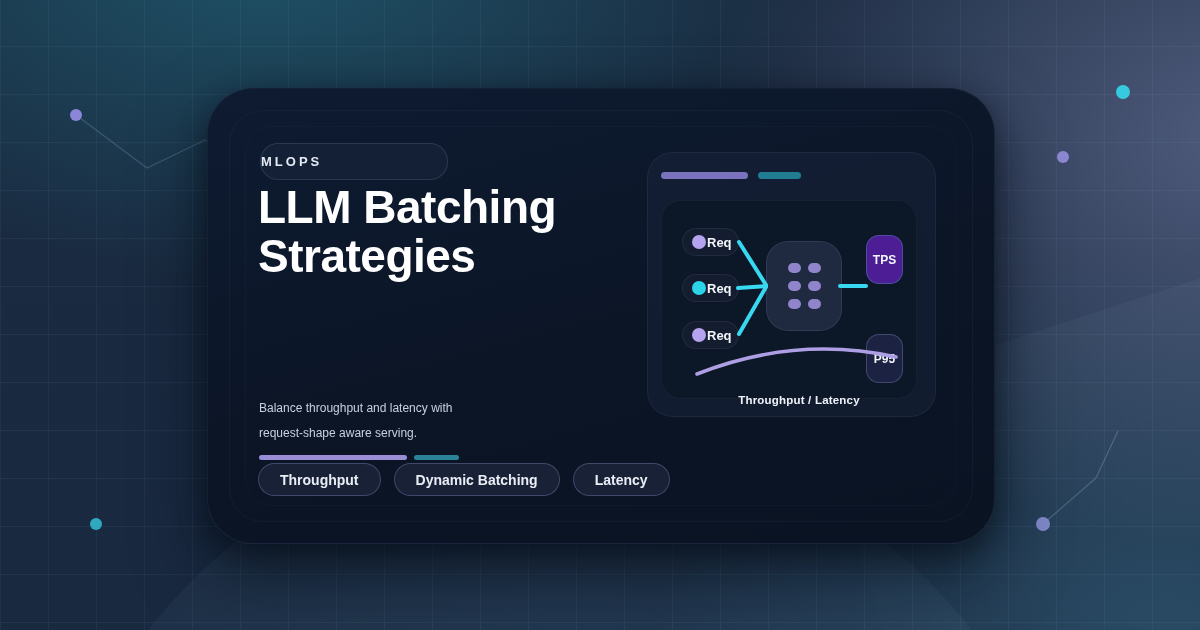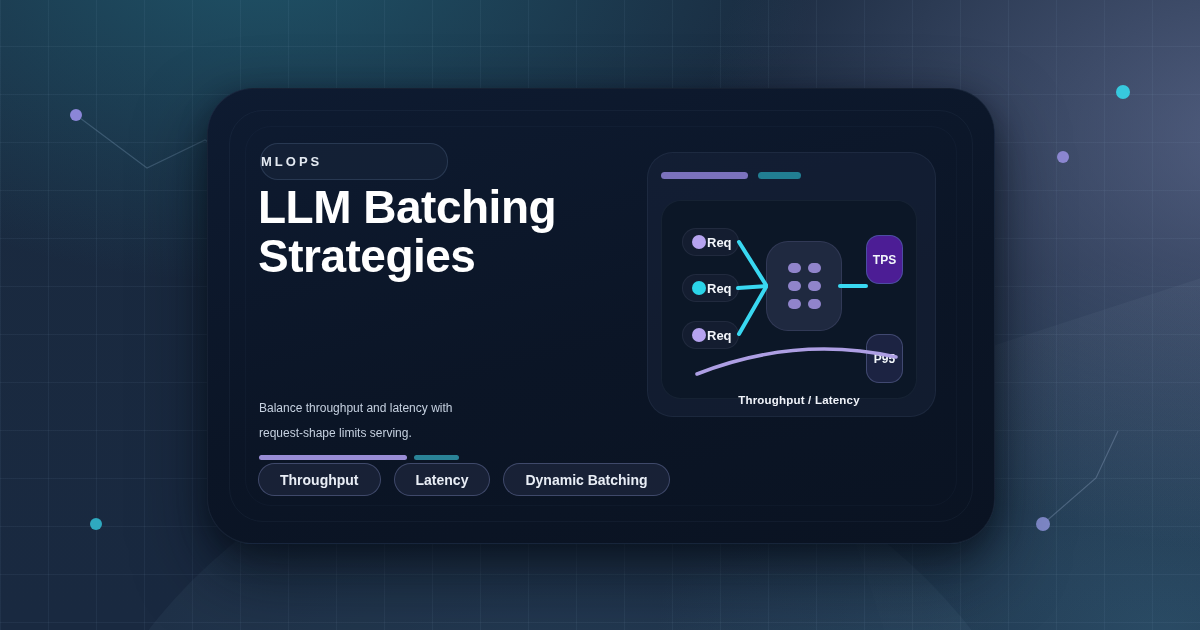--- a/index.html
+++ b/index.html
@@ -114,37 +114,37 @@
       <span>MLOPS</span>
     </div>
 
     <div class="title">
       <div>LLM Batching</div>
       <div>Strategies</div>
     </div>
 
     <div class="desc">
       <div>Balance throughput and latency with</div>
-      <div>request-shape limits serving.</div>
+      <div>request-shape aware serving.</div>
     </div>
 
     <div class="accent-bars">
       <div class="bar bar-purple-lg"></div>
       <div class="bar bar-teal-sm"></div>
     </div>
 
     <div class="tags">
       <div class="tag">
         <span>Throughput</span>
       </div>
       <div class="tag">
-        <span>Latency</span>
+        <span>Dynamic Batching</span>
       </div>
       <div class="tag">
-        <span>Dynamic Batching</span>
+        <span>Latency</span>
       </div>
     </div>
 
     <div class="panel">
       <div class="panel-bars">
         <div class="bar pbar-purple"></div>
         <div class="bar pbar-teal"></div>
       </div>
 
       <div class="inner-panel">

